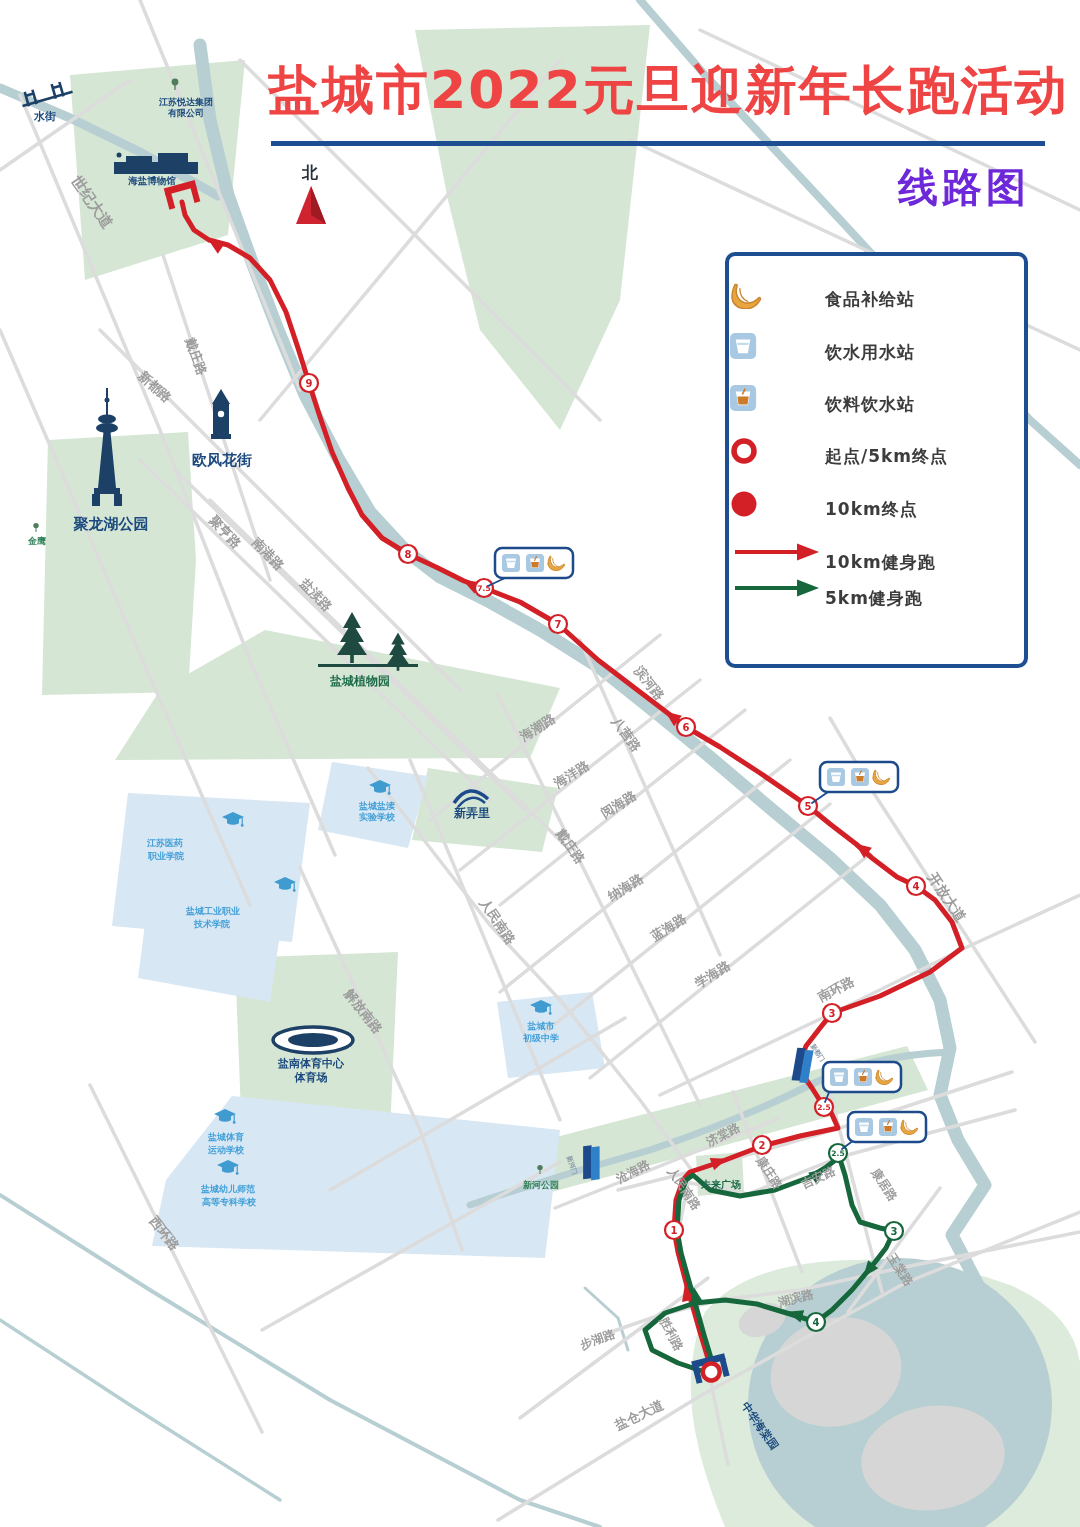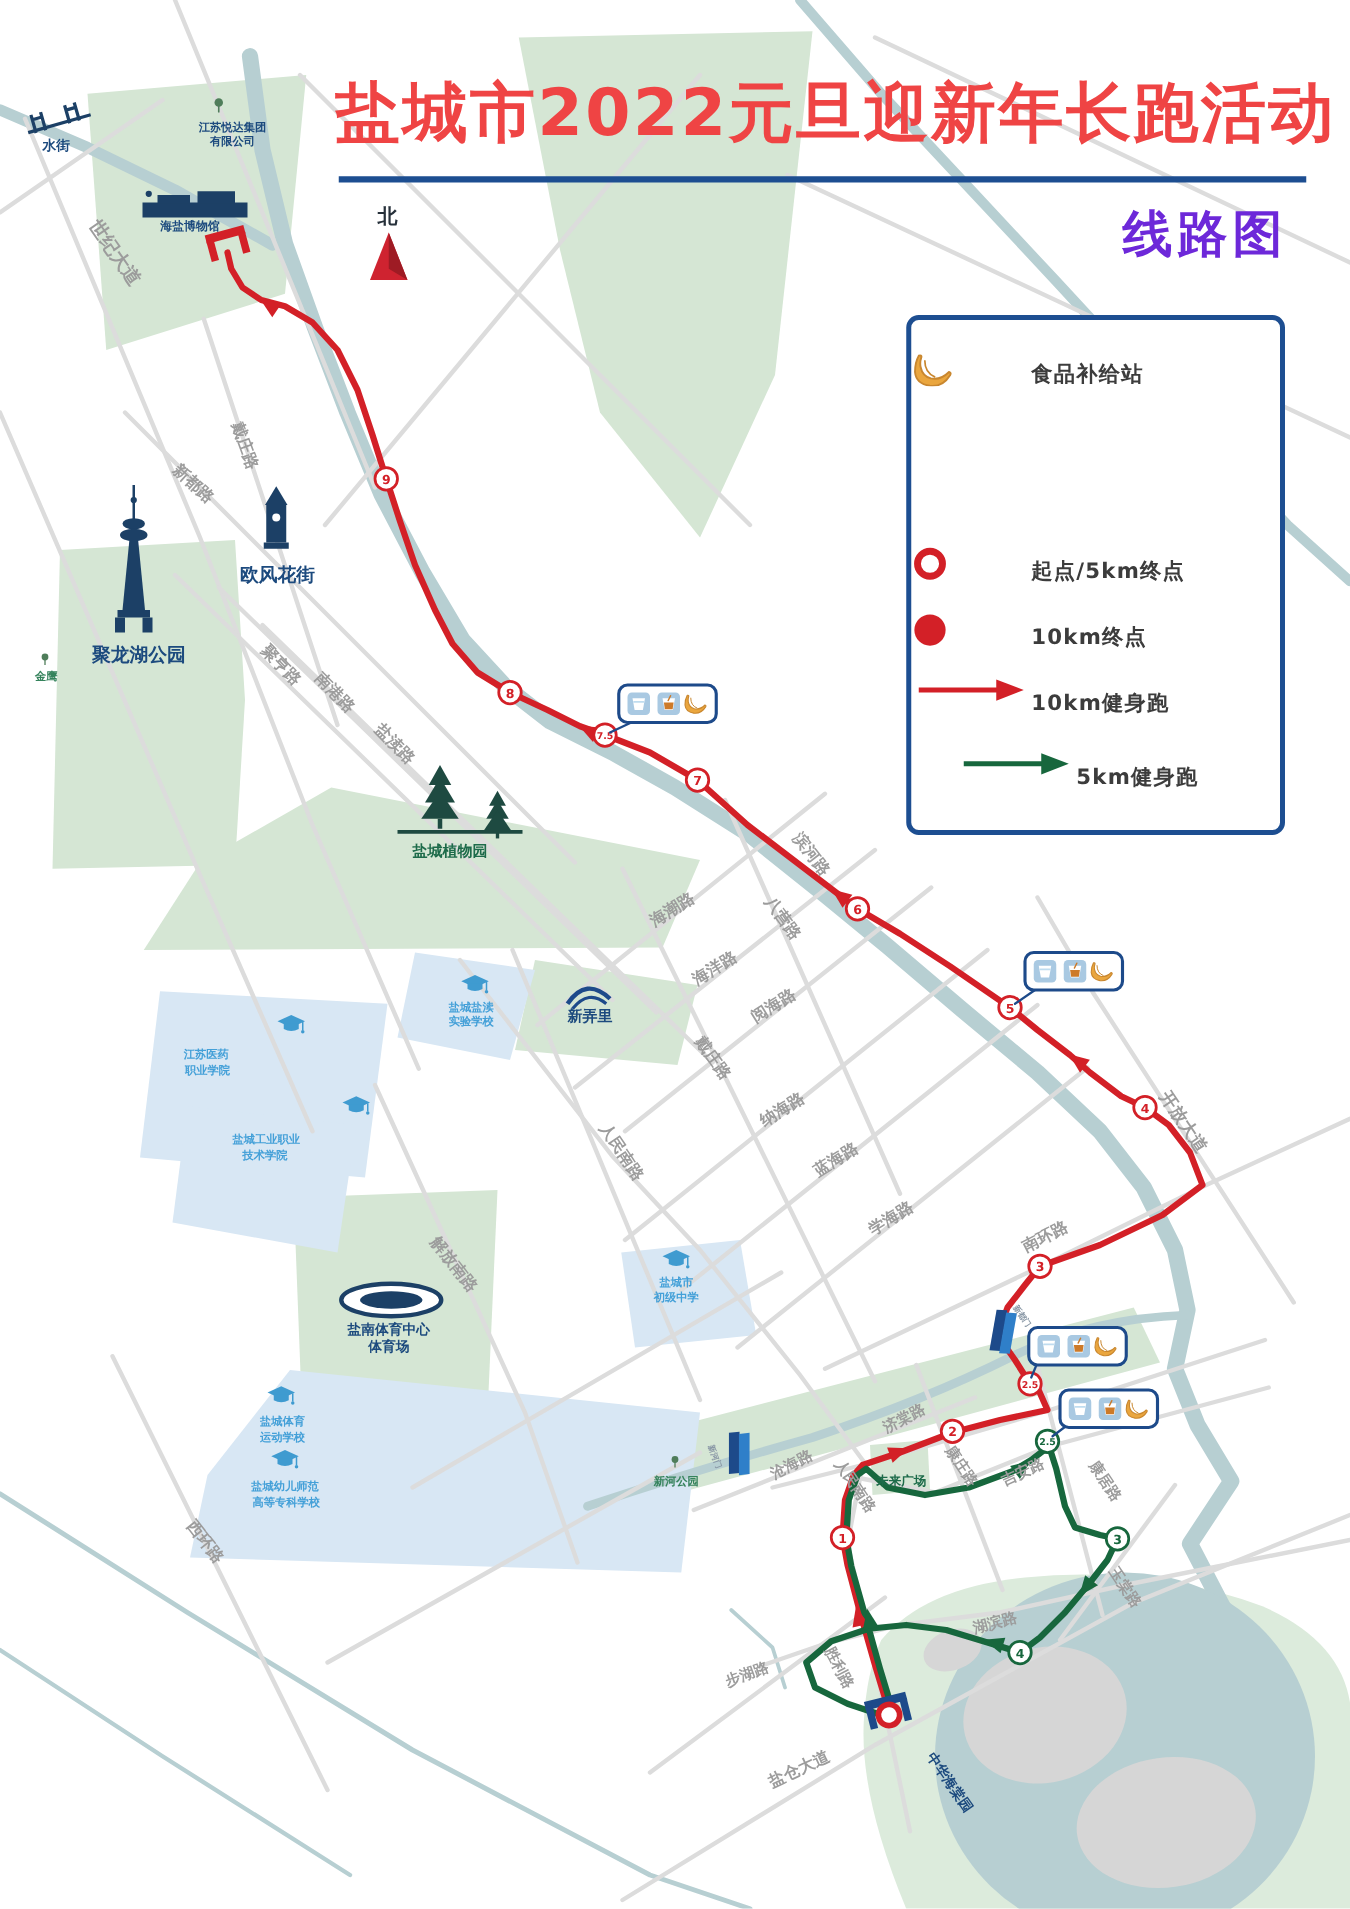--- a/index.html
+++ b/index.html
@@ -397,20 +397,36 @@
 
 <div class="legend">
   <div class="legend-row" style="top:23px;">
     <span class="legend-icon">
       <svg width="34" height="30" viewBox="0 0 34 30">
             <use href="#banana" transform="translate(3,5) scale(1.7)"></use>
           </svg>
     </span>
     <span class="legend-label">食品补给站</span>
   </div>
+  <div class="legend-row" style="top:76px;">
+    <span class="legend-icon">
+      <svg width="28" height="28" viewBox="0 0 28 28">
+            <use href="#tile-water" transform="translate(1,1) scale(1.45)"></use>
+          </svg>
+    </span>
+    <span class="legend-label">饮水用水站</span>
+  </div>
+  <div class="legend-row" style="top:128px;">
+    <span class="legend-icon">
+      <svg width="28" height="28" viewBox="0 0 28 28">
+            <use href="#tile-drink" transform="translate(1,1) scale(1.45)"></use>
+          </svg>
+    </span>
+    <span class="legend-label">饮料饮水站</span>
+  </div>
   <div class="legend-row" style="top:180px;">
     <span class="legend-icon">
       <svg width="30" height="30" viewBox="0 0 30 30">
             <circle cx="15" cy="15" r="10" fill="#fff" stroke="#d32027" stroke-width="5.5"></circle>
           </svg>
     </span>
     <span class="legend-label">起点/5km终点</span>
   </div>
   <div class="legend-row" style="top:233px;">
     <span class="legend-icon">
@@ -422,21 +438,21 @@
   </div>
   <div class="legend-row" style="top:286px;">
     <span class="legend-icon">
       <svg width="96" height="20" viewBox="0 0 96 20">
             <line x1="6" y1="10" x2="74" y2="10" stroke="#d32027" stroke-width="4"></line>
             <polygon points="90,10 68,18.5 68,1.5" fill="#d32027"></polygon>
           </svg>
     </span>
     <span class="legend-label">10km健身跑</span>
   </div>
-  <div class="legend-row" style="top:345px;margin-left:36px;">
+  <div class="legend-row" style="top:322px;">
     <span class="legend-icon">
       <svg width="96" height="20" viewBox="0 0 96 20">
             <line x1="6" y1="10" x2="74" y2="10" stroke="#17673d" stroke-width="4"></line>
             <polygon points="90,10 68,18.5 68,1.5" fill="#17673d"></polygon>
           </svg>
     </span>
     <span class="legend-label">5km健身跑</span>
   </div>
 </div>
 

